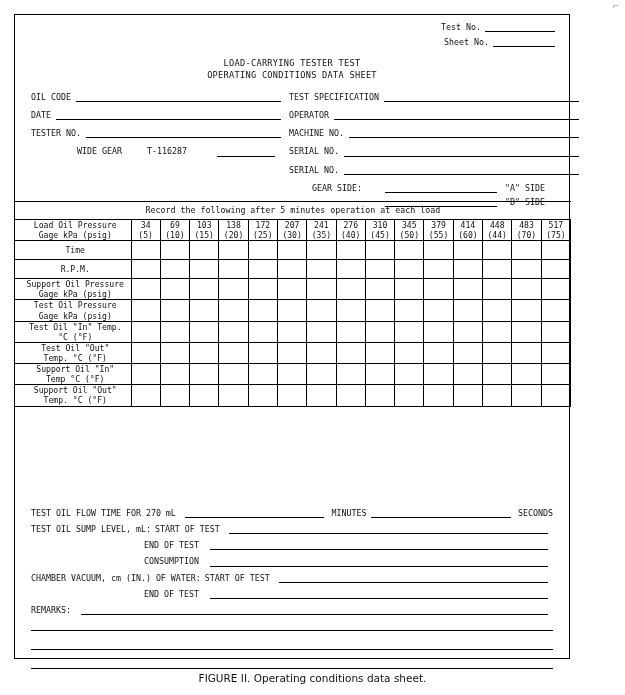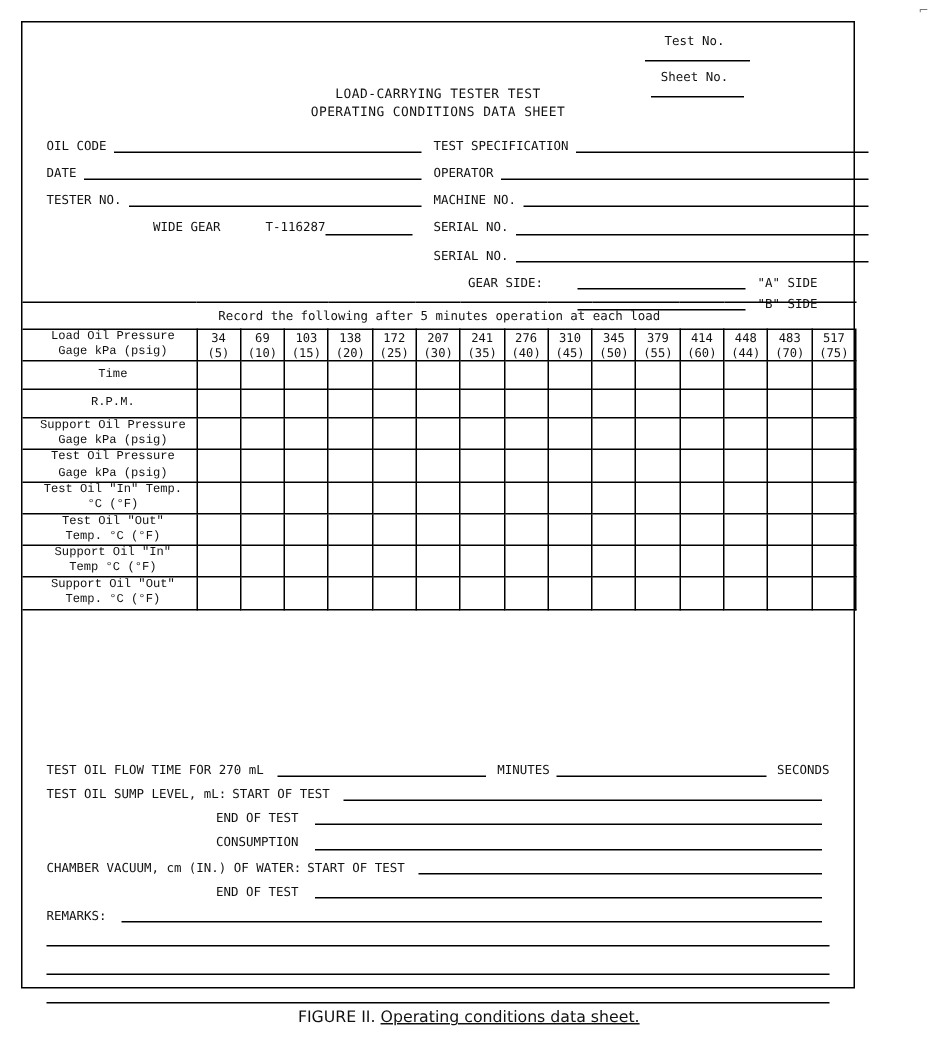--- a/index.html
+++ b/index.html
@@ -50,25 +50,24 @@
   
   .hdr-right {
     position: absolute;
     right: 14px;
     top: 8px;
     width: 180px;
     text-align: left;
   }
   .hdr-line {
     display: flex;
-    align-items: center;
+    align-items: flex-end;
     justify-content: flex-end;
     margin-bottom: 6px;
     white-space: nowrap;
-    flex-direction: column;
   }
   .hdr-line .lbl { margin-right: 4px; }
   .rule {
     display: inline-block;
     border-bottom: 1px solid #000;
     height: 8px;
   }
   .w70 { width: 70px; }
   .w60 { width: 62px; }
 
@@ -117,21 +116,21 @@
   }
   .gearrow {
     display: flex;
     align-items: flex-end;
     white-space: nowrap;
     margin-bottom: 4px;
   }
   .gearrow .g-lbl { width: 88px; }
   .gearrow .g-pn { width: 70px; }
   .gearrow .g-line { width: 58px; border-bottom: 1px solid #000; height: 8px; }
-  .indent { padding-left: 46px; text-align: right; }
+  .indent { padding-left: 46px; }
 
   .side-row {
     display: flex;
     align-items: flex-end;
     white-space: nowrap;
     margin-bottom: 5px;
   }
   .side-row .s-lbl { width: 96px; }
   .side-row .s-line { width: 112px; border-bottom: 1px solid #000; height: 8px; }
   .side-row .s-tag { margin-left: 8px; }
@@ -161,21 +160,20 @@
     border-right: none !important;
     height: 17px !important;
     font-size: 8.3px;
   }
   .rowlabel {
     text-align: left;
     padding-left: 5px !important;
     border-left: none !important;
     font-size: 8.1px;
     line-height: 1.25;
-    font-family: Liberation Mono, monospace;
   }
   .datacell { height: 27px; }
   .tall { height: 36px; }
   .hdrcell {
     font-size: 8.1px;
     line-height: 1.25;
     height: 30px;
   }
   .hdrcell .v2 { display: block; }
 
@@ -209,21 +207,21 @@
   }
 
   .figcap {
     position: absolute;
     left: 0; right: 0;
     top: 672px;
     text-align: center;
     font-family: "DejaVu Sans", sans-serif;
     font-size: 10.5px;
   }
-  .figcap .u { text-decoration: underline; }
+  .figcap .u { }
 </style>
 </head>
 <body>
 
 <div class="page">
 
   <div class="corner-mark">⌐</div>
 
   <div class="sheet">
     <div class="inner">

